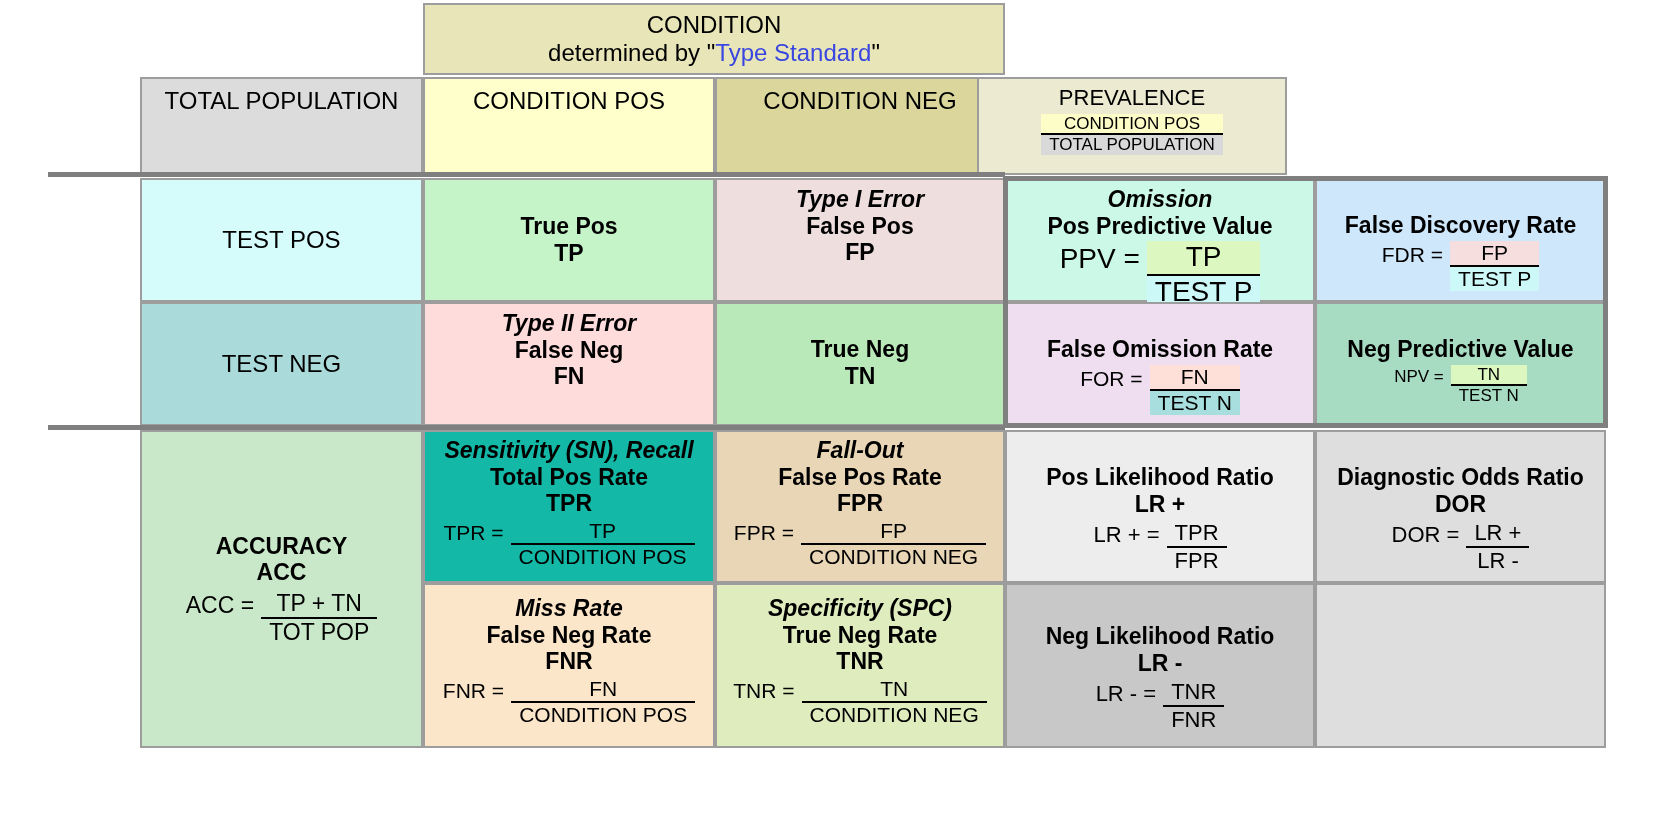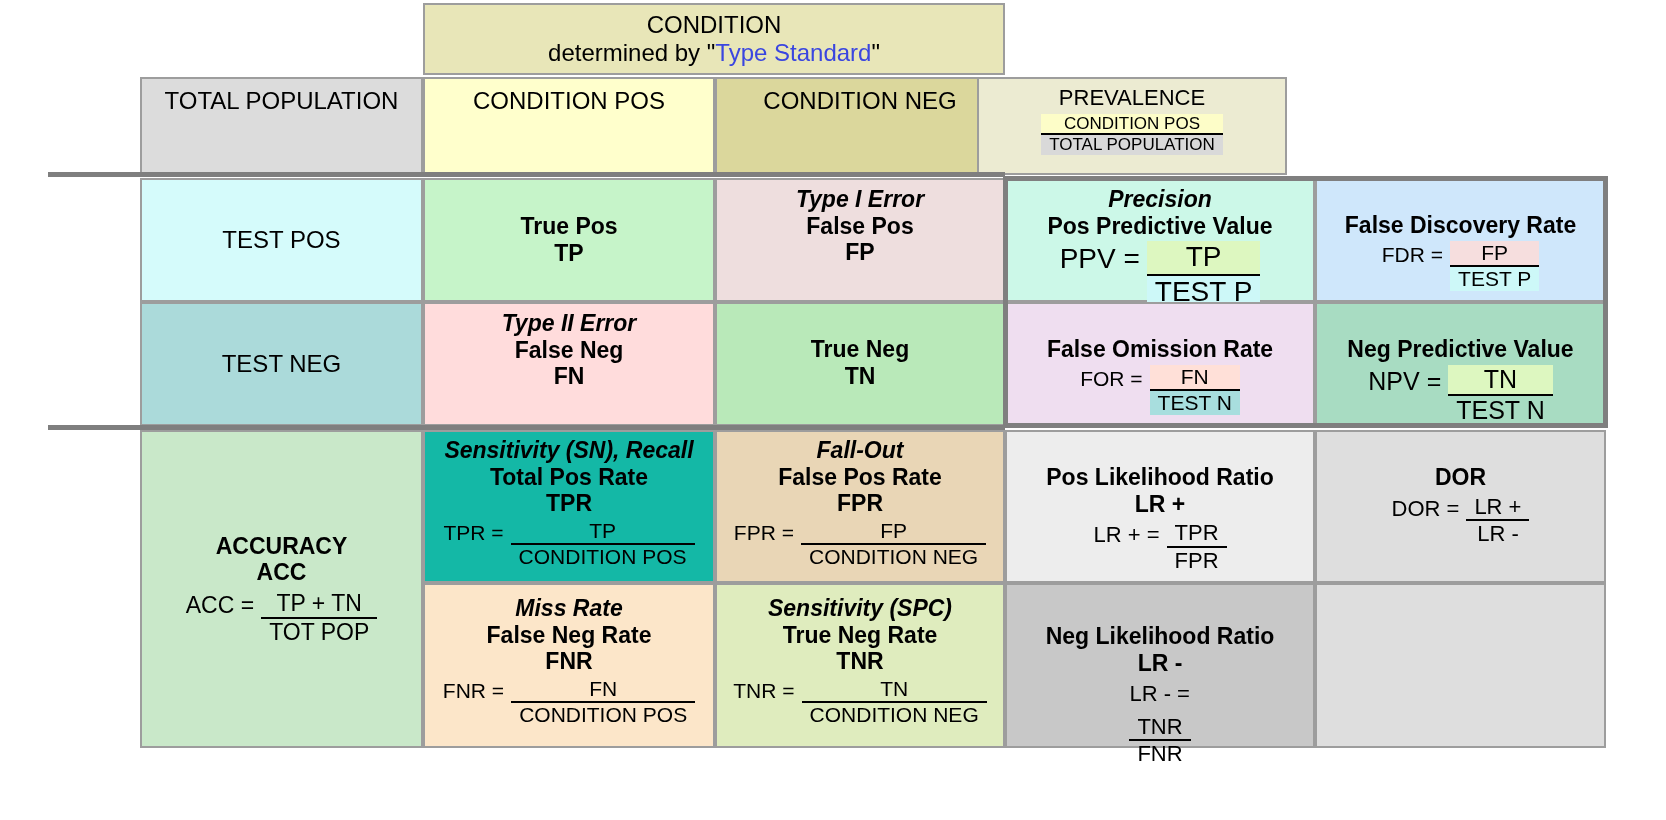--- a/index.html
+++ b/index.html
@@ -73,21 +73,21 @@
     <div class="bold">TP</div>
   </div>
 
   <div class="cell bdr" style="left:675px;top:178px;width:290px;height:124px;background:#eedede;justify-content:flex-start;padding-top:6px;">
     <div class="ital">Type I Error</div>
     <div class="bold">False Pos</div>
     <div class="bold">FP</div>
   </div>
 
   <div class="cell bdr" style="left:965px;top:178px;width:310px;height:124px;background:#ccf8e8;justify-content:flex-start;padding-top:6px;">
-    <div class="ital">Precision</div>
+    <div class="ital">Omission</div>
     <div class="bold">Pos Predictive Value</div>
     <div class="eqrow" style="margin-top:2px;font-size:28px;">
       <span style="padding-top:2px;">PPV =</span>
       <span class="frac">
         <span class="num hl-green">TP</span>
         <span class="den hl-cyan">TEST P</span>
       </span>
     </div>
   </div>
 
@@ -123,21 +123,21 @@
       <span style="padding-top:2px;">FOR =</span>
       <span class="frac">
         <span class="num hl-rose">FN</span>
         <span class="den hl-teal">TEST N</span>
       </span>
     </div>
   </div>
 
   <div class="cell bdr" style="left:1275px;top:302px;width:291px;height:124px;background:#a8dcc2;justify-content:flex-start;padding-top:32px;">
     <div class="bold">Neg Predictive Value</div>
-    <div class="eqrow" style="margin-top:2px;font-size:25px;">
+    <div class="eqrow" style="margin-top:2px;font-size:17px;">
       <span style="padding-top:2px;">NPV =</span>
       <span class="frac">
         <span class="num hl-green">TN</span>
         <span class="den">TEST N</span>
       </span>
     </div>
   </div>
 
   <div class="thickbox" style="left:963px;top:176px;width:605px;height:252px;"></div>
 
@@ -188,20 +188,21 @@
     <div class="eqrow" style="margin-top:3px;font-size:22px;">
       <span style="padding-top:2px;">LR +  =</span>
       <span class="frac">
         <span class="num">TPR</span>
         <span class="den">FPR</span>
       </span>
     </div>
   </div>
 
   <div class="cell bdr" style="left:1275px;top:430px;width:291px;height:153px;background:#dedede;justify-content:flex-start;padding-top:32px;">
+    <div class="bold">Diagnostic Odds Ratio</div>
     <div class="bold">DOR</div>
     <div class="eqrow" style="margin-top:3px;font-size:22px;">
       <span style="padding-top:2px;">DOR =</span>
       <span class="frac">
         <span class="num">LR +</span>
         <span class="den">LR -</span>
       </span>
     </div>
   </div>
 
@@ -212,36 +213,36 @@
     <div class="eqrow" style="margin-top:2px;font-size:21px;">
       <span style="padding-top:2px;">FNR =</span>
       <span class="frac">
         <span class="num">FN</span>
         <span class="den">CONDITION POS</span>
       </span>
     </div>
   </div>
 
   <div class="cell bdr" style="left:675px;top:583px;width:290px;height:165px;background:#dfecbe;justify-content:flex-start;padding-top:10px;">
-    <div class="ital">Sensitivity (SPC)</div>
+    <div class="ital">Specificity (SPC)</div>
     <div class="bold">True Neg Rate</div>
     <div class="bold">TNR</div>
     <div class="eqrow" style="margin-top:2px;font-size:21px;">
       <span style="padding-top:2px;">TNR =</span>
       <span class="frac">
         <span class="num">TN</span>
         <span class="den">CONDITION NEG</span>
       </span>
     </div>
   </div>
 
   <div class="cell bdr" style="left:965px;top:583px;width:310px;height:165px;background:#c8c8c8;justify-content:flex-start;padding-top:38px;">
     <div class="bold">Neg Likelihood Ratio</div>
     <div class="bold">LR -</div>
-    <div class="eqrow" style="margin-top:3px;font-size:22px;flex-direction:column;">
+    <div class="eqrow" style="margin-top:3px;font-size:22px;">
       <span style="padding-top:2px;">LR -  =</span>
       <span class="frac">
         <span class="num">TNR</span>
         <span class="den">FNR</span>
       </span>
     </div>
   </div>
 
   <div class="cell bdr" style="left:1275px;top:583px;width:291px;height:165px;background:#dedede;"></div>
 

